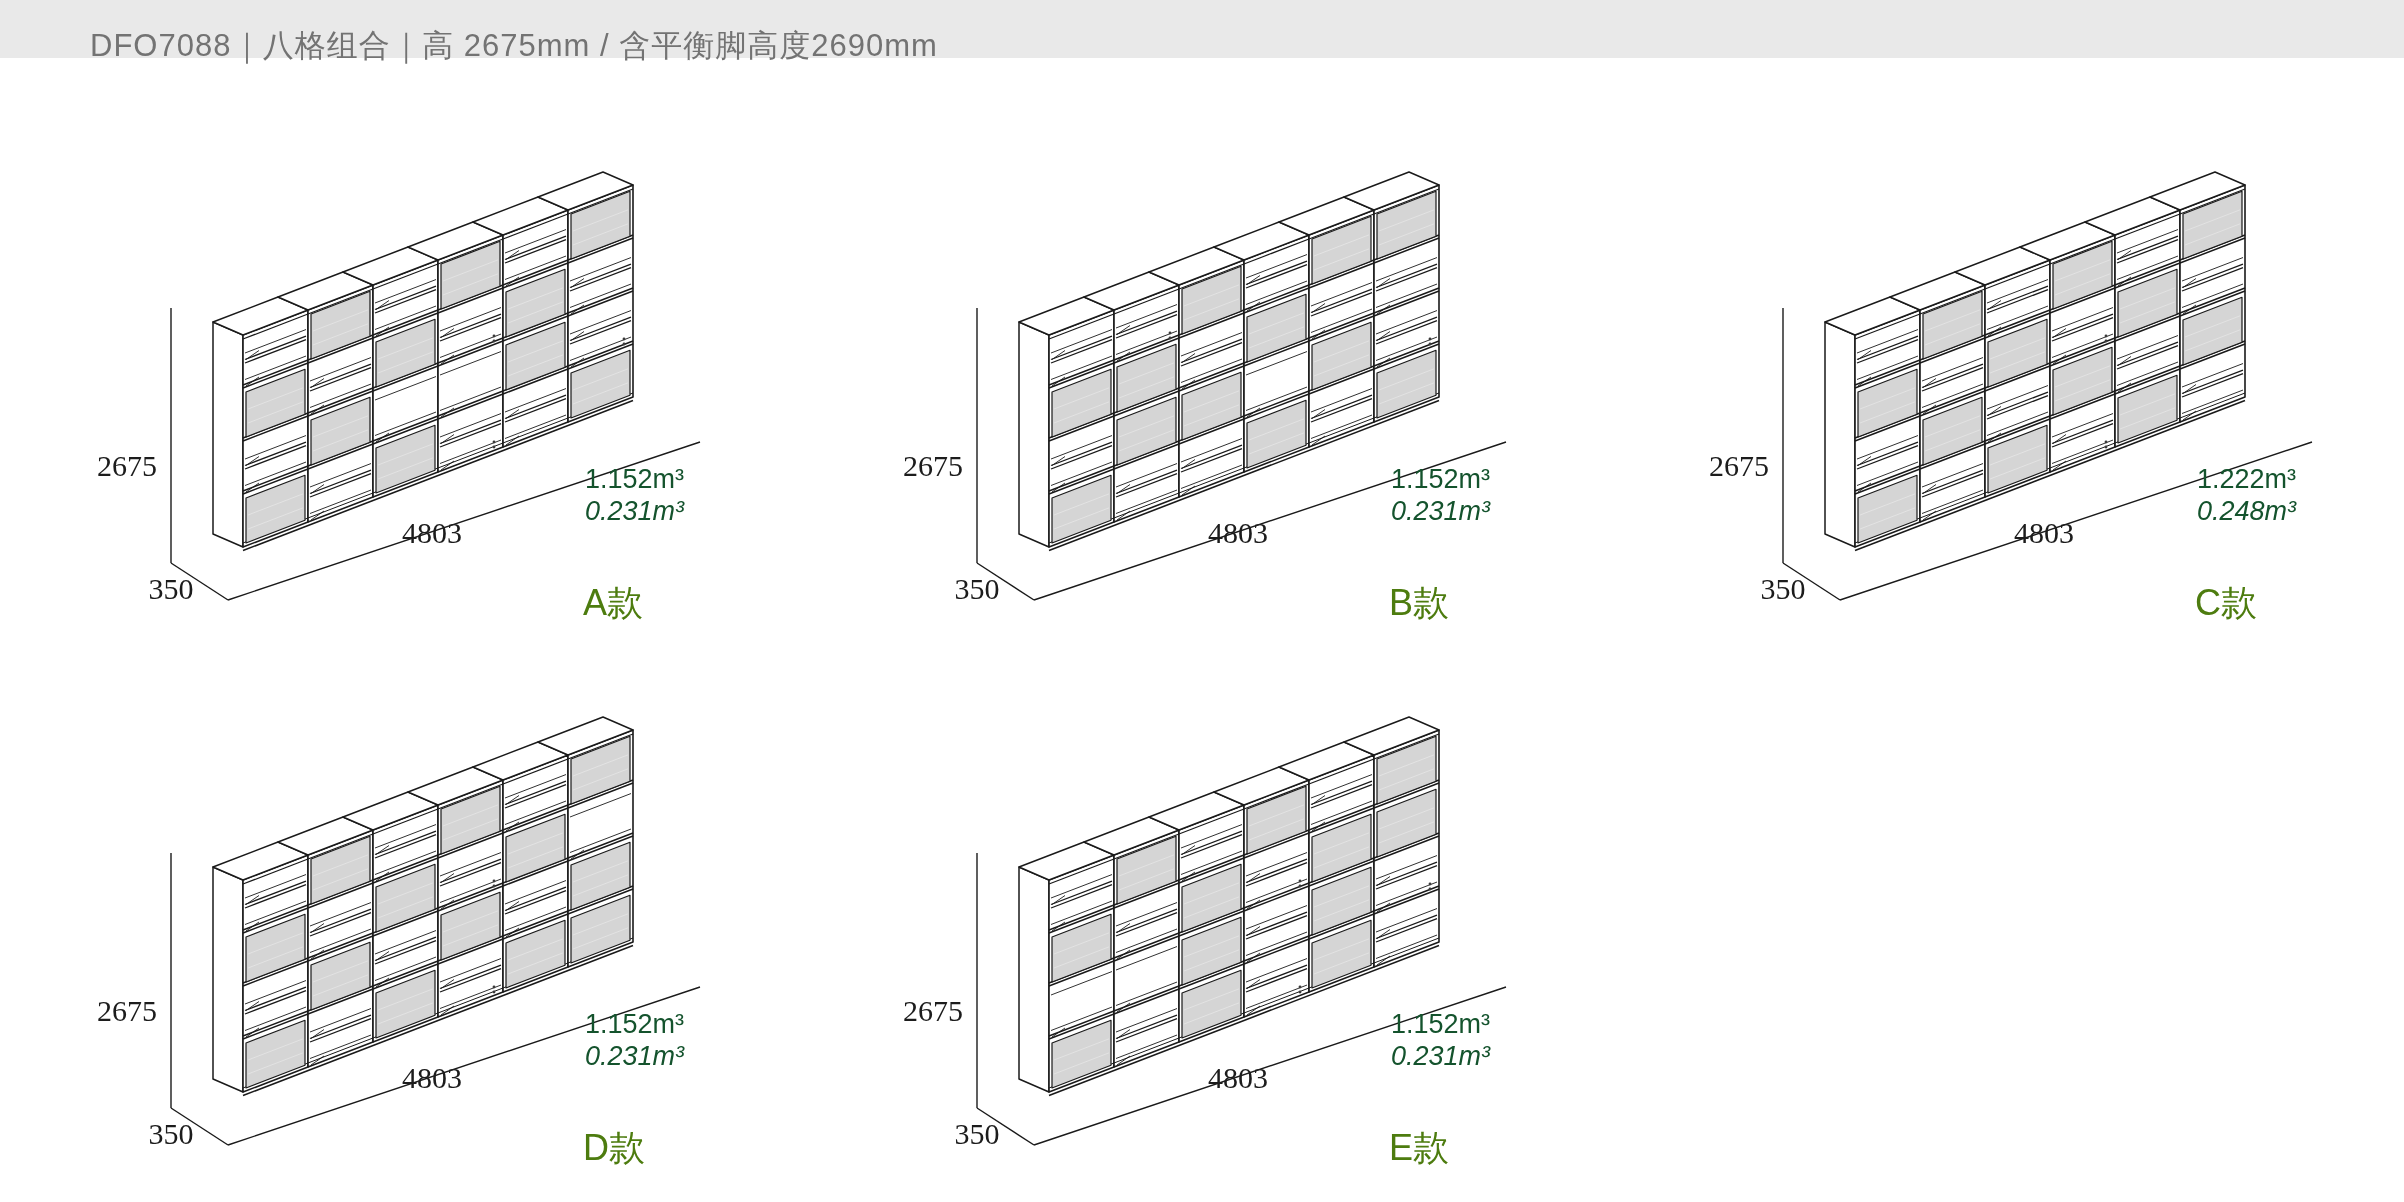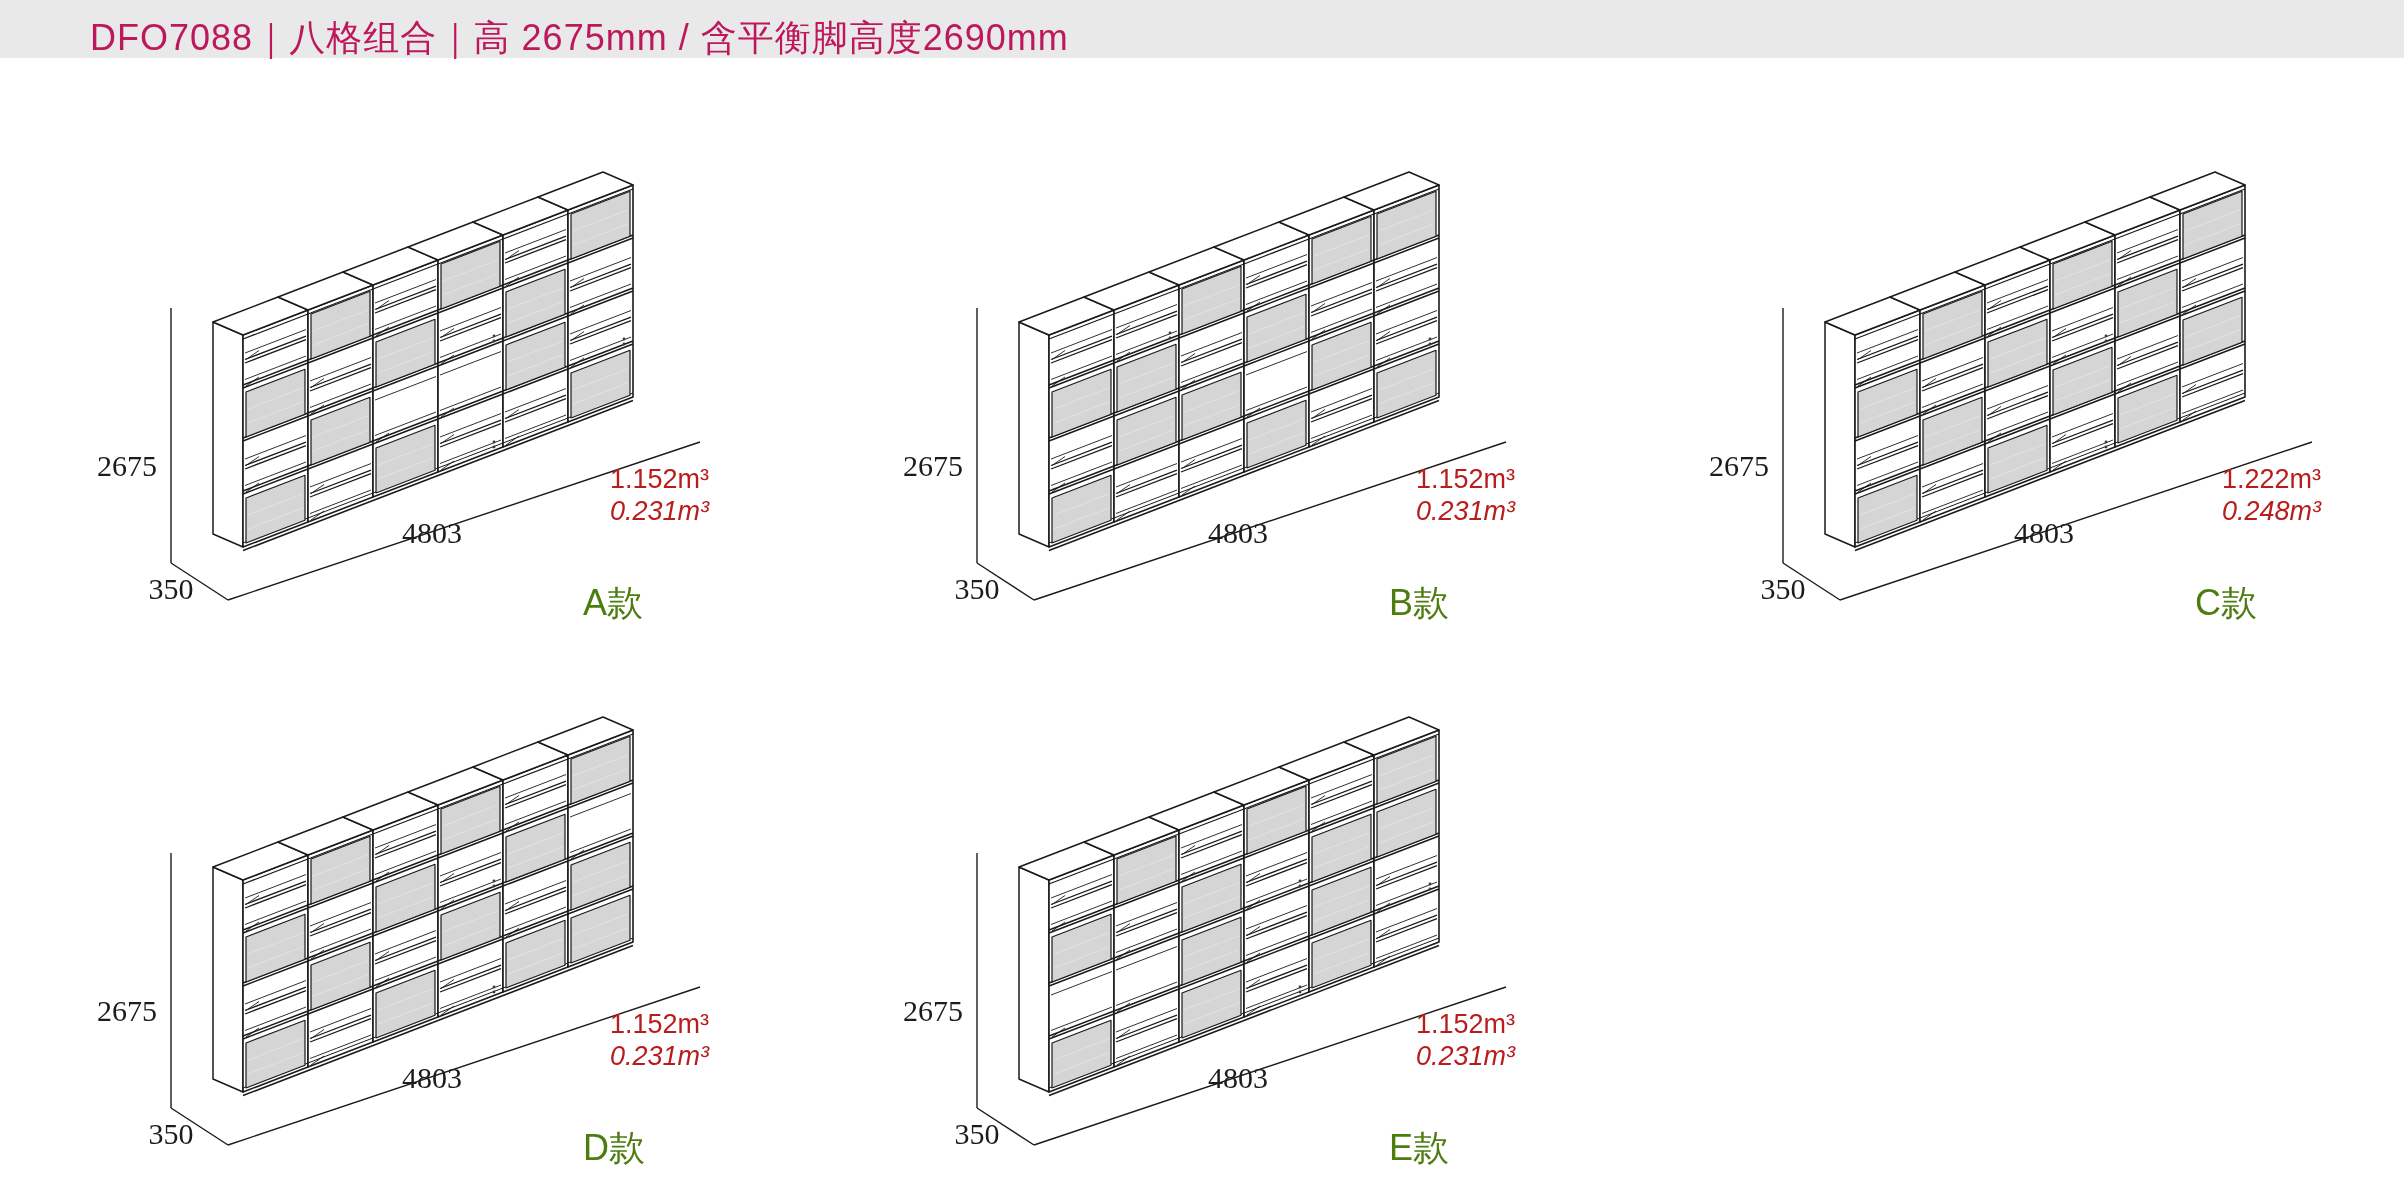--- a/index.html
+++ b/index.html
@@ -12,26 +12,26 @@
     font-family:"Liberation Sans", sans-serif;
   }
   .header-bar{
     position:absolute;
     left:0; top:0;
     width:2404px; height:58px;
     background:#e9e9e9;
   }
   .header-title{
     position:absolute;
-    left:90px; top:8px;
+    left:90px; top:16px;
     height:58px;
     line-height:60px;
-    font-size:36px;
+    font-size:31px;
     letter-spacing:1px;
-    color:#be185d;
+    color:#737373;
     white-space:nowrap;
   }
   .unit{
     position:absolute;
     width:780px;
     height:580px;
   }
   .unit svg{position:absolute;left:0;top:0;}
   .dim{
     position:absolute;
@@ -40,23 +40,22 @@
     white-space:nowrap;
     font-family:Liberation Serif, serif;
   }
   .dim-h{left:57px; top:389px; width:100px; text-align:right;}
   .dim-d{left:135px; top:512px; width:72px; text-align:center;}
   .dim-w{left:382px; top:456px; width:100px; text-align:center;}
   .vol{
     position:absolute;
     left:585px;
     font-size:27px;
-    color:#b91c1c;
+    color:#14532d;
     white-space:nowrap;
-    margin-left:25px;
   }
   .vol1{top:404px;}
   .vol2{top:436px;font-style:italic;}
   .unit-label{
     position:absolute;
     left:583px; top:519px;
     font-size:36px;
     color:#4d7c0f;
     white-space:nowrap;
   }

